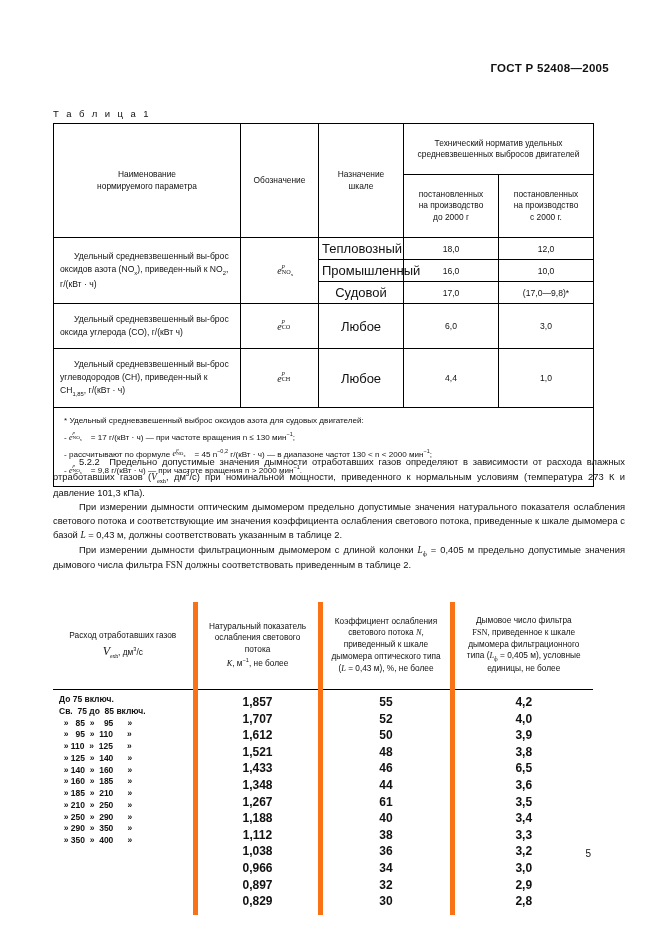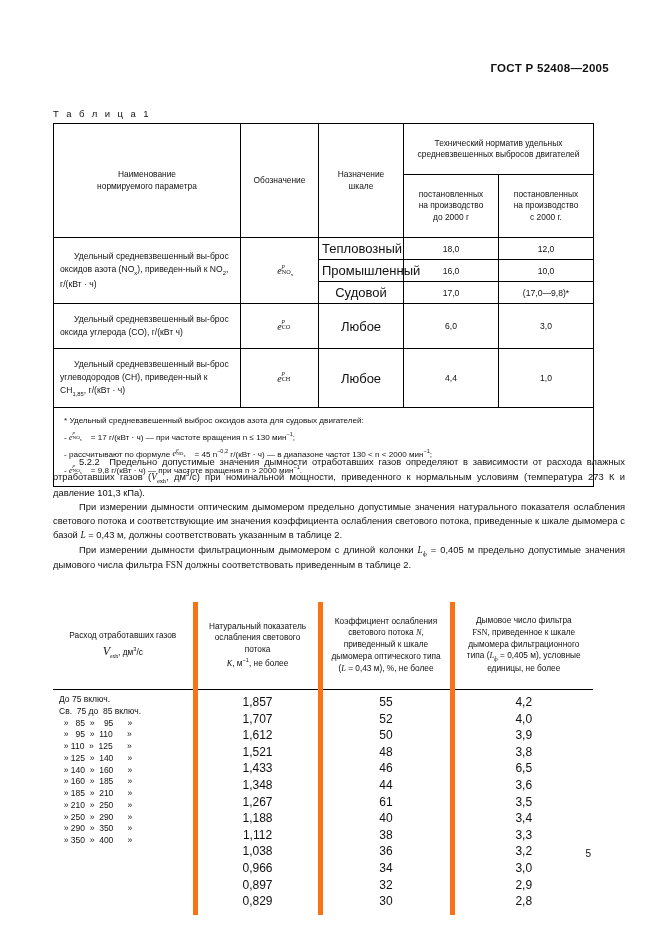--- a/index.html
+++ b/index.html
@@ -77,21 +77,21 @@
   
   #table2-wrap{position:absolute;left:45px;top:598px;width:540px;}
   #table2{width:540px;font-size:8.3px;}
   #table2 .hd{
     text-align:center;line-height:1.42;padding:7px 5px 8px;
     border-bottom:1px solid #000;
   }
   #table2 .bl{border-left:5px solid #f97316;}
   #table2 .c0{text-align:left;padding:0 0 0 6px;white-space:pre;font-size:8.5px;line-height:1.385;}
   #table2 .cn{text-align:center;font-size:12px;line-height:1.385;}
-  #table2 .body td{padding-top:4px;padding-bottom:5px;vertical-align:top;}
+  #table2 .body td{padding-top:4px;padding-bottom:5px;vertical-align:top;font-weight:bold;}
 
   
   .pageno{
     position:absolute;left:0;top:848px;width:583px;
     text-align:right;font-size:10px;
   }
 </style>
 </head>
 <body>
 

